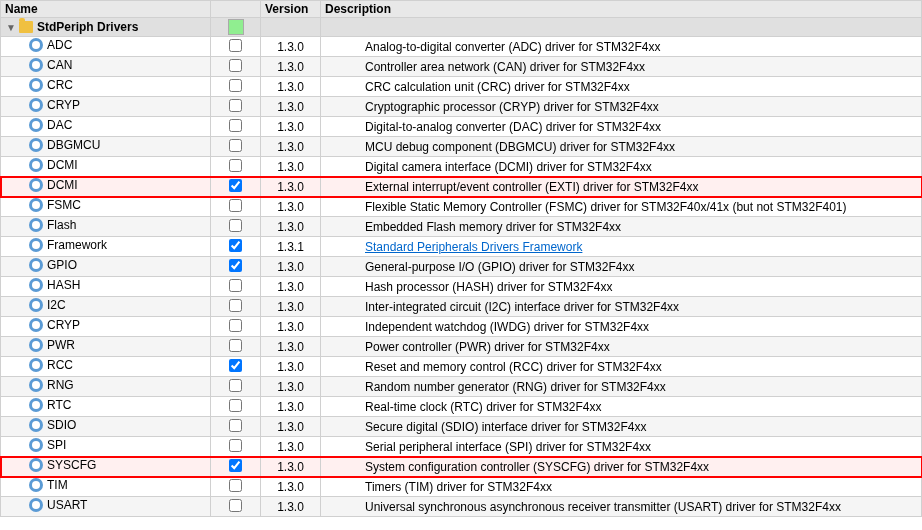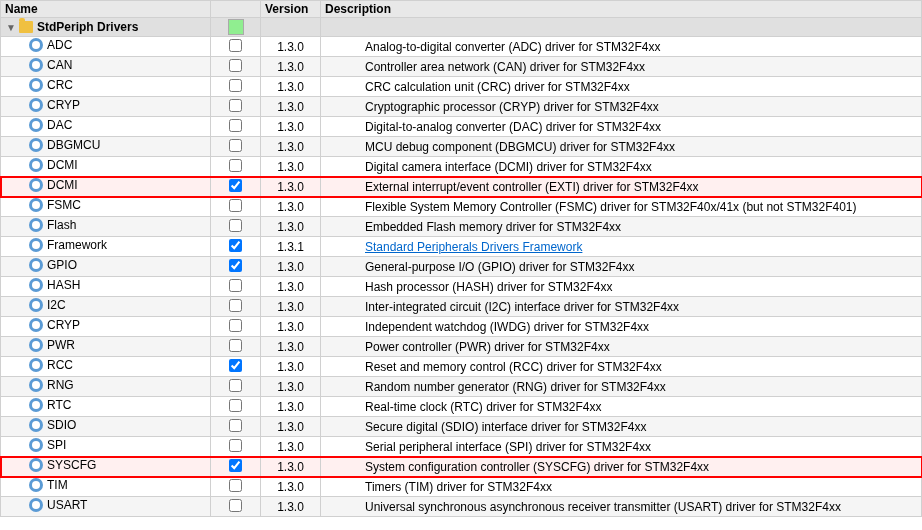--- a/index.html
+++ b/index.html
@@ -252,21 +252,21 @@
     <td class="name-col" style="">
       <span class="node-indent" style="padding-left:24px;">
         <span class="node-icon"></span>
         <span>FSMC</span>
       </span>
     </td>
     <td class="check-col" style="">
       <input type="checkbox" style="">
     </td>
     <td class="version-col" style="">1.3.0</td>
-    <td class="desc-col" style=""><span>Flexible System Memory Controller (FSMC) driver for STM32F40x/41x (but not STM32F401)</span></td>
+    <td class="desc-col" style=""><span>Flexible Static Memory Controller (FSMC) driver for STM32F40x/41x (but not STM32F401)</span></td>
   </tr>
       <tr>
     <td class="name-col" style="">
       <span class="node-indent" style="padding-left:24px;">
         <span class="node-icon"></span>
         <span>Flash</span>
       </span>
     </td>
     <td class="check-col" style="">
       <input type="checkbox" style="">

